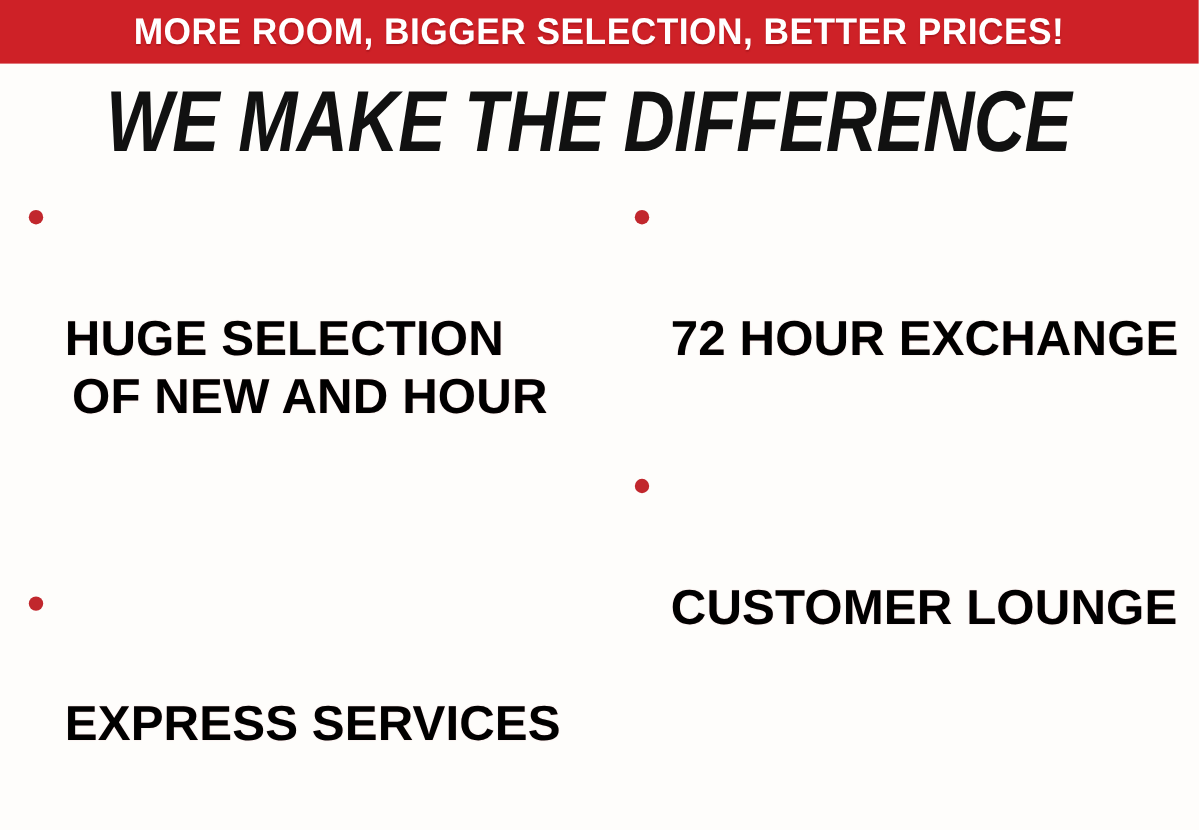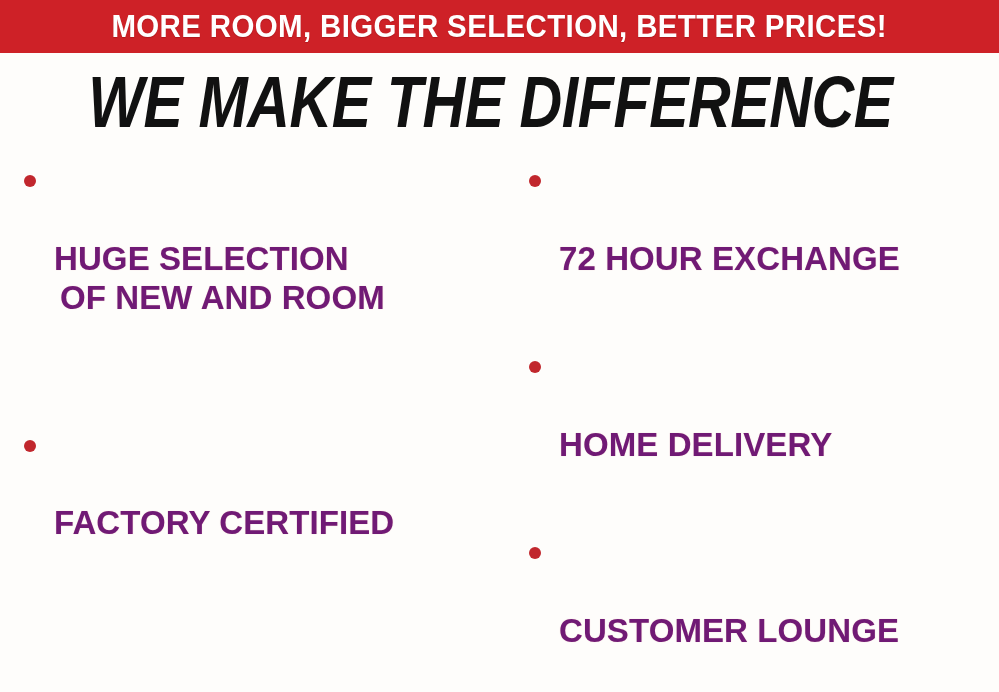--- a/index.html
+++ b/index.html
@@ -99,24 +99,24 @@
   }
 
   .bullet-list {
     list-style: none;
     margin: 0;
     padding: 0;
   }
   .bullet-item {
     position: relative;
     padding-left: 36px;
-    color: #701a75;
+    color: #000000;
     font-family: "Liberation Sans", sans-serif;
     font-weight: bold;
-    font-size: 33px;
+    font-size: 41px;
     line-height: 1.19;
     letter-spacing: 0.1px;
     white-space: pre-line;
     text-shadow: 0 0 1px rgba(193, 39, 45, 0.28);
   }
   .col-left .bullet-item { margin-bottom: 29px; }
   .col-right .bullet-item { margin-bottom: 29px; }
   .bullet-item:last-child { margin-bottom: 0; }
 
   .bullet-item::before {
@@ -153,21 +153,26 @@
     <div class="headline">WE MAKE THE DIFFERENCE</div>
   </div>
 
   <div class="columns">
 
     <div class="col col-left">
       <ul class="bullet-list">
         <li class="bullet-item">
           <span class="txt">
             <span>HUGE SELECTION</span>
-            <span class="l2">OF NEW AND ROOM</span>
+            <span class="l2">OF NEW AND HOUR</span>
+          </span>
+        </li>
+        <li class="bullet-item">
+          <span class="txt">
+            <span>EXPRESS SERVICES</span>
           </span>
         </li>
         <li class="bullet-item">
           <span class="txt">
             <span>FACTORY CERTIFIED</span>
             
           </span>
         </li>
 
       </ul>
@@ -175,25 +180,20 @@
 
     <div class="col col-right">
       <ul class="bullet-list">
         <li class="bullet-item">
           <span class="txt">
             <span>72 HOUR EXCHANGE</span>
           </span>
         </li>
         <li class="bullet-item">
           <span class="txt">
-            <span>HOME DELIVERY</span>
-          </span>
-        </li>
-        <li class="bullet-item">
-          <span class="txt">
             <span>CUSTOMER LOUNGE</span>
             
           </span>
         </li>
 
       </ul>
     </div>
 
   </div>
 </div>

